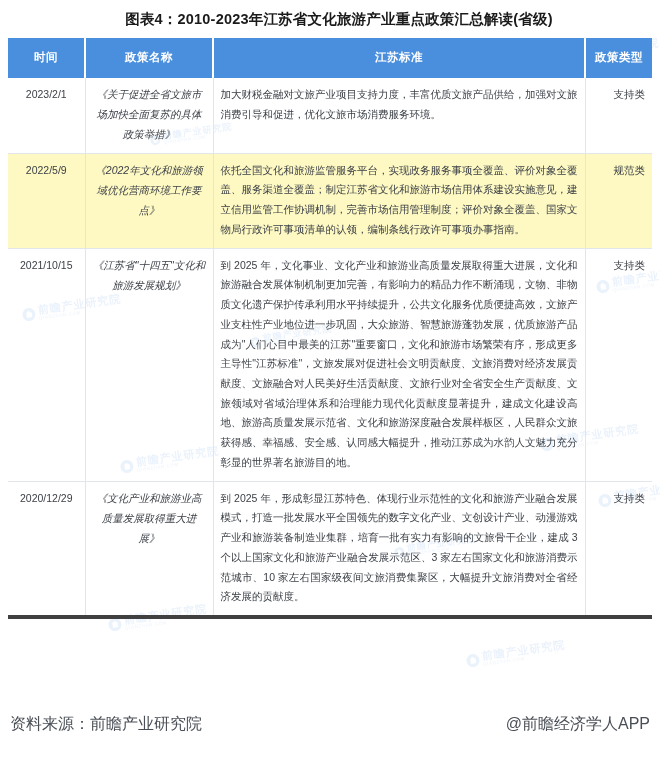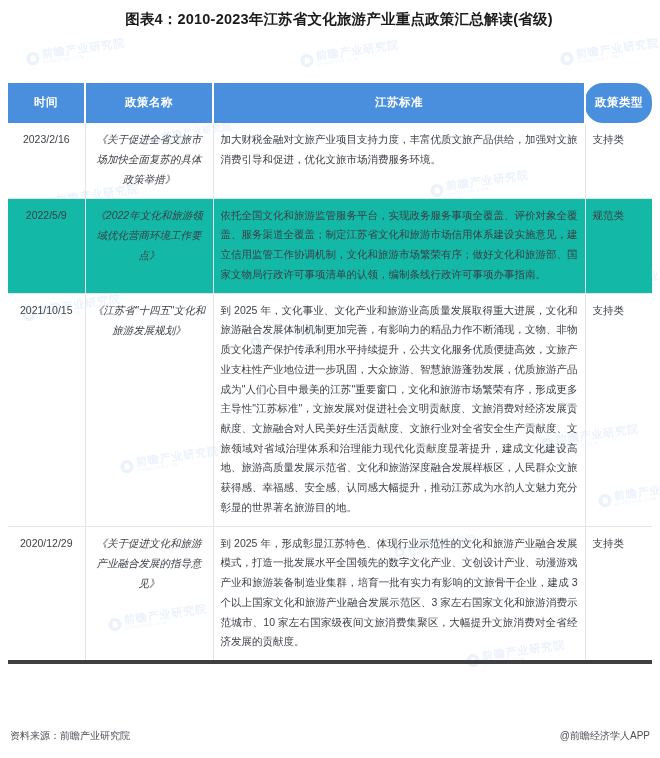--- a/index.html
+++ b/index.html
@@ -41,94 +41,93 @@
     margin: 0 8px;
     position: relative;
     z-index: 2;
   }
 
   table.policy-table {
     width: 644px;
     border-collapse: collapse;
     table-layout: fixed;
     font-size: 10.5px;
-    margin-top: 45px;
   }
 
   table.policy-table col.c-time   { width: 77px; }
   table.policy-table col.c-name   { width: 128px; }
   table.policy-table col.c-detail { width: 372px; }
   table.policy-table col.c-type   { width: 67px; }
 
   thead th {
     background: #4a8fdd;
     color: #ffffff;
     font-size: 11.5px;
     font-weight: bold;
     height: 40px;
     vertical-align: middle;
     text-align: center;
     border-right: 2px solid #ffffff;
     padding: 0 4px;
     box-sizing: border-box;
     letter-spacing: 0.5px;
   }
-  thead th:last-child { border-right: none; border-radius: 18px; }
+  thead th:last-child { border-right: none; }
 
   tbody td {
     border-bottom: 1px solid #e2e5e9;
     border-right: 1px solid #e2e5e9;
     padding: 7px 7px 8px 7px;
     vertical-align: top;
     line-height: 1.75;
     color: #3a3f45;
     font-size: 10.5px;
     box-sizing: border-box;
     background: transparent;
   }
   tbody td:last-child { border-right: none; }
   tbody tr:last-child td { border-bottom: 4px solid #404040; }
 
   tbody tr.row-alt td {
-    background: #14b8a6;
+    background: #fef9c3;
   }
 
   td.col-time {
     text-align: center;
     white-space: nowrap;
     color: #3a3f45;
   }
   td.col-name {
     text-align: center;
     line-height: 1.9;
     font-style: italic;
   }
   td.col-detail {
     text-align: justify;
     text-justify: inter-ideograph;
     line-height: 1.88;
   }
   td.col-type {
-    text-align: left;
+    text-align: right;
     white-space: nowrap;
   }
 
   
   .footer {
     position: absolute;
     left: 0;
     right: 0;
-    bottom: 12px;
+    bottom: 24px;
     height: 20px;
     padding: 0 10px;
     box-sizing: border-box;
     display: flex;
     justify-content: space-between;
     align-items: center;
-    font-size: 10px;
+    font-size: 16px;
     color: #5a5f66;
     z-index: 3;
   }
   .footer .src { color: #4a4f56; }
   .footer .brand { color: #4a4f56; }
 
   
   .wm-layer {
     position: absolute;
     inset: 0;
@@ -307,40 +306,40 @@
       <thead>
         <tr>
           <th>时间</th>
           <th>政策名称</th>
           <th>江苏标准</th>
           <th>政策类型</th>
         </tr>
       </thead>
       <tbody>
         <tr>
-          <td class="col-time">2023/2/16</td>
+          <td class="col-time">2023/2/1</td>
           <td class="col-name">《关于促进全省文旅市场加快全面复苏的具体政策举措》</td>
           <td class="col-detail">加大财税金融对文旅产业项目支持力度，丰富优质文旅产品供给，加强对文旅消费引导和促进，优化文旅市场消费服务环境。</td>
           <td class="col-type">支持类</td>
         </tr>
         <tr class="row-alt">
           <td class="col-time">2022/5/9</td>
           <td class="col-name">《2022年文化和旅游领域优化营商环境工作要点》</td>
-          <td class="col-detail">依托全国文化和旅游监管服务平台，实现政务服务事项全覆盖、评价对象全覆盖、服务渠道全覆盖；制定江苏省文化和旅游市场信用体系建设实施意见，建立信用监管工作协调机制，文化和旅游市场繁荣有序；做好文化和旅游部、国家文物局行政许可事项清单的认领，编制条线行政许可事项办事指南。</td>
+          <td class="col-detail">依托全国文化和旅游监管服务平台，实现政务服务事项全覆盖、评价对象全覆盖、服务渠道全覆盖；制定江苏省文化和旅游市场信用体系建设实施意见，建立信用监管工作协调机制，完善市场信用管理制度；评价对象全覆盖、国家文物局行政许可事项清单的认领，编制条线行政许可事项办事指南。</td>
           <td class="col-type">规范类</td>
         </tr>
         <tr>
           <td class="col-time">2021/10/15</td>
           <td class="col-name">《江苏省"十四五"文化和旅游发展规划》</td>
           <td class="col-detail">到 2025 年，文化事业、文化产业和旅游业高质量发展取得重大进展，文化和旅游融合发展体制机制更加完善，有影响力的精品力作不断涌现，文物、非物质文化遗产保护传承利用水平持续提升，公共文化服务优质便捷高效，文旅产业支柱性产业地位进一步巩固，大众旅游、智慧旅游蓬勃发展，优质旅游产品成为"人们心目中最美的江苏"重要窗口，文化和旅游市场繁荣有序，形成更多主导性"江苏标准"，文旅发展对促进社会文明贡献度、文旅消费对经济发展贡献度、文旅融合对人民美好生活贡献度、文旅行业对全省安全生产贡献度、文旅领域对省域治理体系和治理能力现代化贡献度显著提升，建成文化建设高地、旅游高质量发展示范省、文化和旅游深度融合发展样板区，人民群众文旅获得感、幸福感、安全感、认同感大幅提升，推动江苏成为水韵人文魅力充分彰显的世界著名旅游目的地。</td>
           <td class="col-type">支持类</td>
         </tr>
         <tr>
           <td class="col-time">2020/12/29</td>
-          <td class="col-name">《关于促进文化和旅游产业融合发展的指导意见》</td>
+          <td class="col-name">《文化产业和旅游业高质量发展取得重大进展》</td>
           <td class="col-detail">到 2025 年，形成彰显江苏特色、体现行业示范性的文化和旅游产业融合发展模式，打造一批发展水平全国领先的数字文化产业、文创设计产业、动漫游戏产业和旅游装备制造业集群，培育一批有实力有影响的文旅骨干企业，建成 3 个以上国家文化和旅游产业融合发展示范区、3 家左右国家文化和旅游消费示范城市、10 家左右国家级夜间文旅消费集聚区，大幅提升文旅消费对全省经济发展的贡献度。</td>
           <td class="col-type">支持类</td>
         </tr>
       </tbody>
     </table>
   </div>
 
   <div class="footer">
     <span class="src">资料来源：前瞻产业研究院</span>
     <span class="brand">@前瞻经济学人APP</span>

